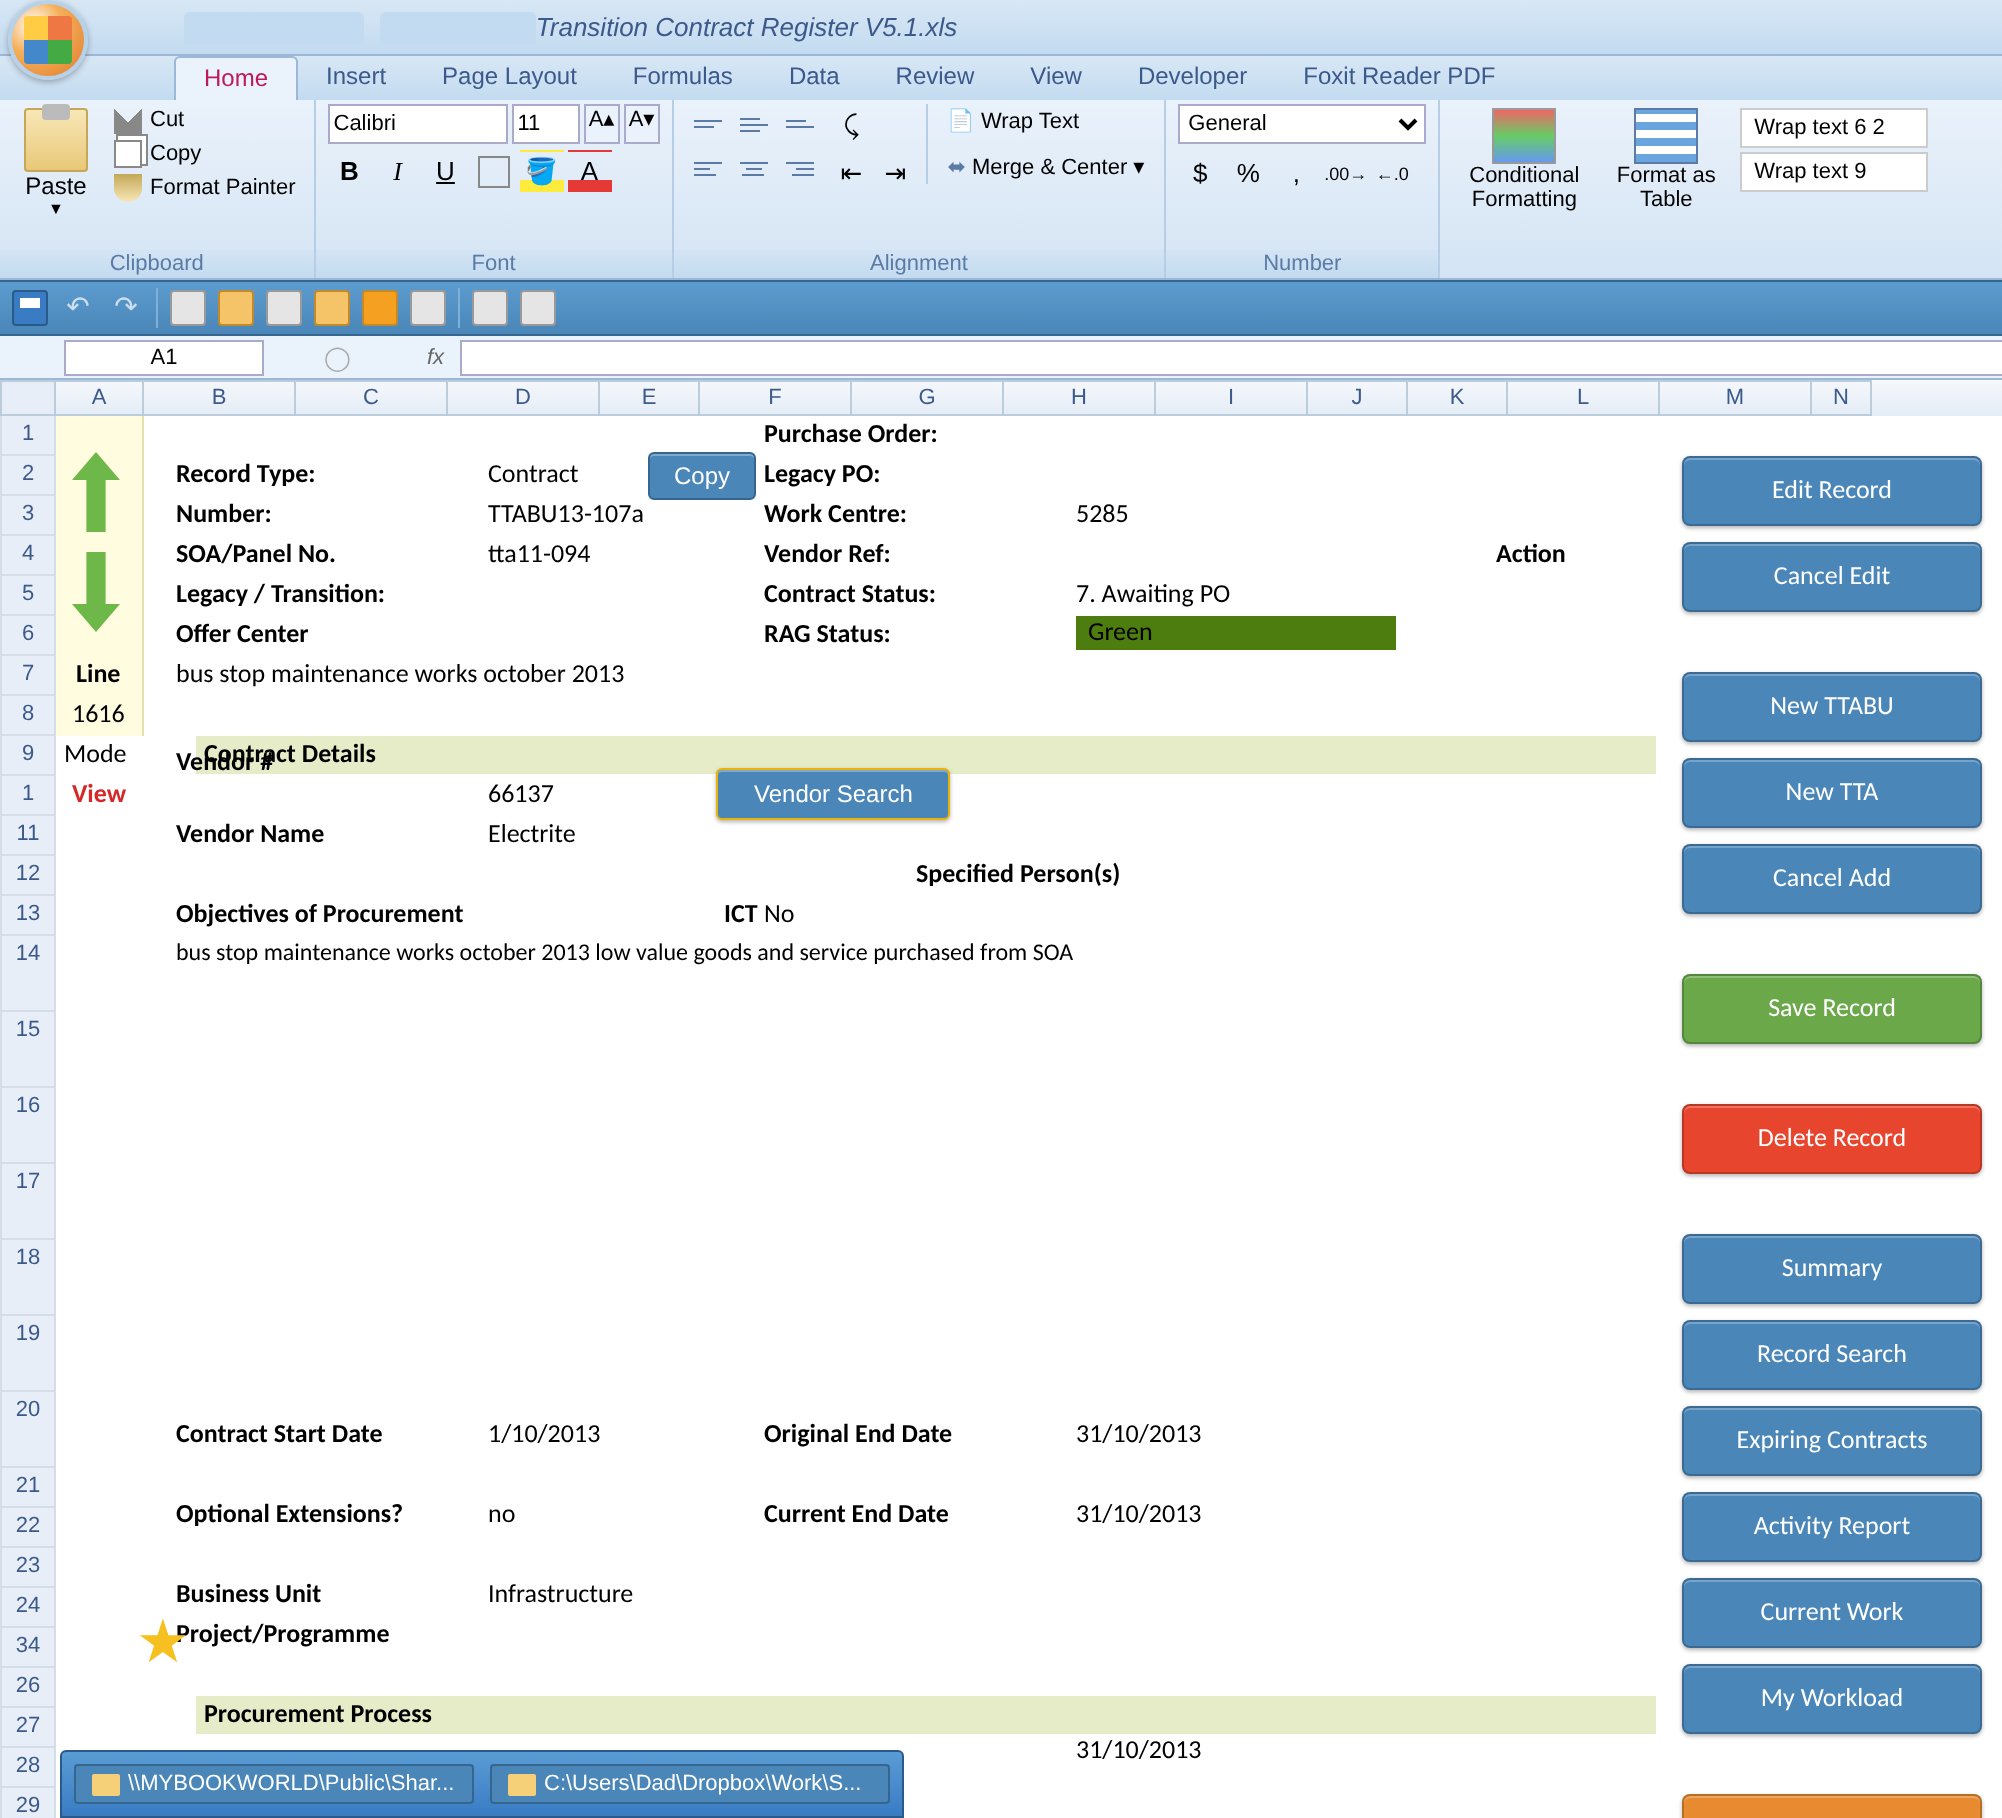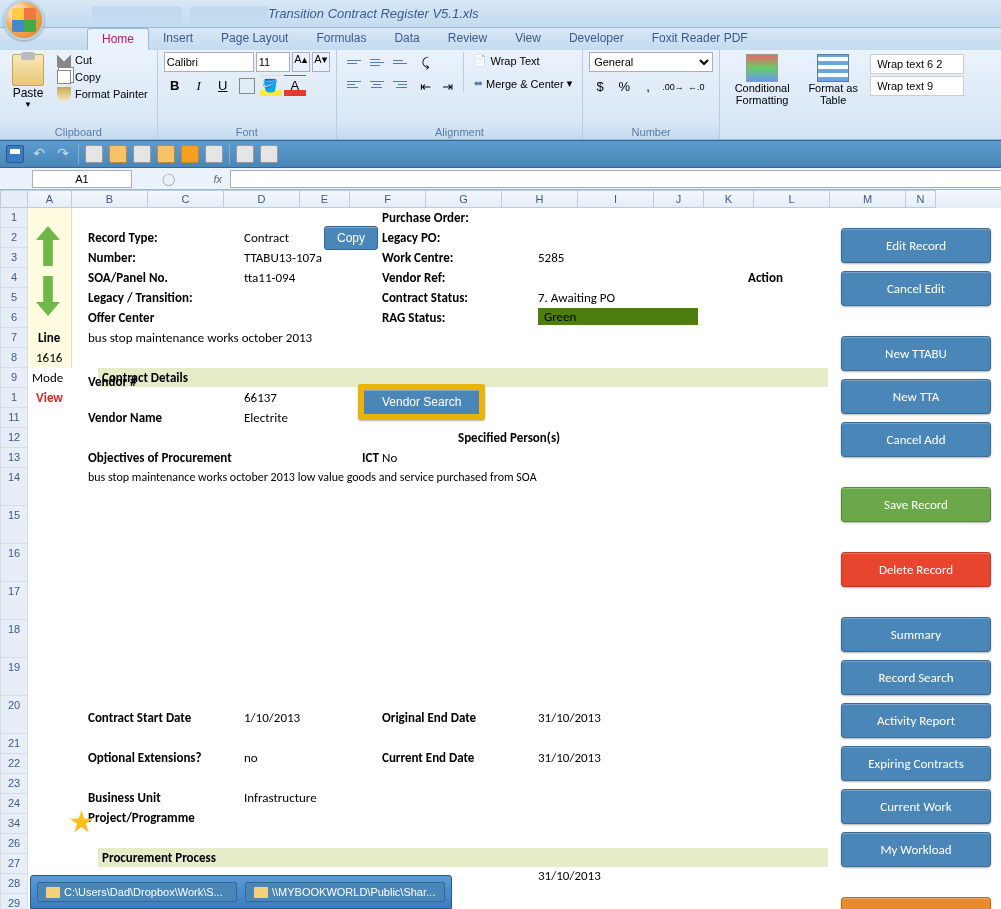--- a/index.html
+++ b/index.html
@@ -95,21 +95,21 @@
 
 .col-a-bg { position: absolute; left: 0; top: 0; width: 44px; height: 160px; background: #fffce0; border-right: 1px solid #e5e0b0; }
 
 .arrow-up { width: 24px; height: 40px; background: #6eb84a; clip-path: polygon(50% 0, 100% 35%, 70% 35%, 70% 100%, 30% 100%, 30% 35%, 0 35%); margin: 4px auto; }
 .arrow-down { width: 24px; height: 40px; background: #6eb84a; clip-path: polygon(30% 0, 70% 0, 70% 65%, 100% 65%, 50% 100%, 0 65%, 30% 65%); margin: 4px auto; }
 .star-icon { color: #f5c020; font-size: 30px; position: absolute; left: 40px; top: 595px; }
 
 .section-header { background: #e6ebc8; font-weight: bold; padding: 2px 4px; margin-left: 12px; }
 
 .copy-btn { background: #4a86b8; color: #fff; border: 1px solid #35668f; border-radius: 3px; padding: 4px 12px; font-size: 12px; cursor: pointer; box-shadow: inset 0 1px 0 rgba(255,255,255,0.3); }
-.vendor-search-btn { background: #4a86b8; color: #fff; border: 6px solid #eab308; border-radius: 3px; padding: 5px 18px; font-size: 12px; cursor: pointer; box-shadow: 0 1px 2px rgba(0,0,0,0.3), inset 0 1px 0 rgba(255,255,255,0.3); }
+.vendor-search-btn { background: #4a86b8; color: #fff; border: 1px solid #eab308; border-radius: 3px; padding: 5px 18px; font-size: 12px; cursor: pointer; box-shadow: 0 1px 2px rgba(0,0,0,0.3), inset 0 1px 0 rgba(255,255,255,0.3); }
 .green-status { background: #4d7c0f; padding: 1px 6px; display: inline-block; width: 160px; }
 
 .mode-view { color: #d62828; font-weight: bold; }
 
 
 .side-panel { position: absolute; right: 10px; top: 10px; width: 150px; display: flex; flex-direction: column; gap: 8px; }
 .side-gap { height: 14px; }
 .panel-btn { border-radius: 4px; color: #fff; text-align: center; padding: 9px 4px; font-size: 13px; cursor: pointer; box-shadow: 0 1px 2px rgba(0,0,0,0.3), inset 0 1px 0 rgba(255,255,255,0.25); border: 1px solid rgba(0,0,0,0.2); }
 .btn-blue { background: #4a86b8; }
 .btn-green { background: #6aa84a; }
@@ -434,33 +434,33 @@
         <div class="panel-btn btn-blue">New TTABU</div>
         <div class="panel-btn btn-blue">New TTA</div>
         <div class="panel-btn btn-blue">Cancel Add</div>
         <div class="side-gap"></div>
         <div class="panel-btn btn-green">Save Record</div>
         <div class="side-gap"></div>
         <div class="panel-btn btn-red">Delete Record</div>
         <div class="side-gap"></div>
         <div class="panel-btn btn-blue">Summary</div>
         <div class="panel-btn btn-blue">Record Search</div>
+        <div class="panel-btn btn-blue">Expiring Contracts</div>
         <div class="panel-btn btn-blue">Activity Report</div>
-        <div class="panel-btn btn-blue">Expiring Contracts</div>
         <div class="panel-btn btn-blue">Current Work</div>
         <div class="panel-btn btn-blue">My Workload</div>
         <div class="side-gap"></div>
         <div class="panel-btn btn-orange">User Guide</div>
       </div>
     </div>
   </div>
 </div>
 
 <div class="taskbar-overlay">
   <div class="task-item">
       <span class="folder-mini"></span>
-      <span>C:\Users\Dad\Dropbox\Work\S...</span>
+      <span>\\MYBOOKWORLD\Public\Shar...</span>
     </div>
   <div class="task-item">
       <span class="folder-mini"></span>
-      <span>\\MYBOOKWORLD\Public\Shar...</span>
+      <span>C:\Users\Dad\Dropbox\Work\S...</span>
     </div>
 </div>
 
 </body></html>

